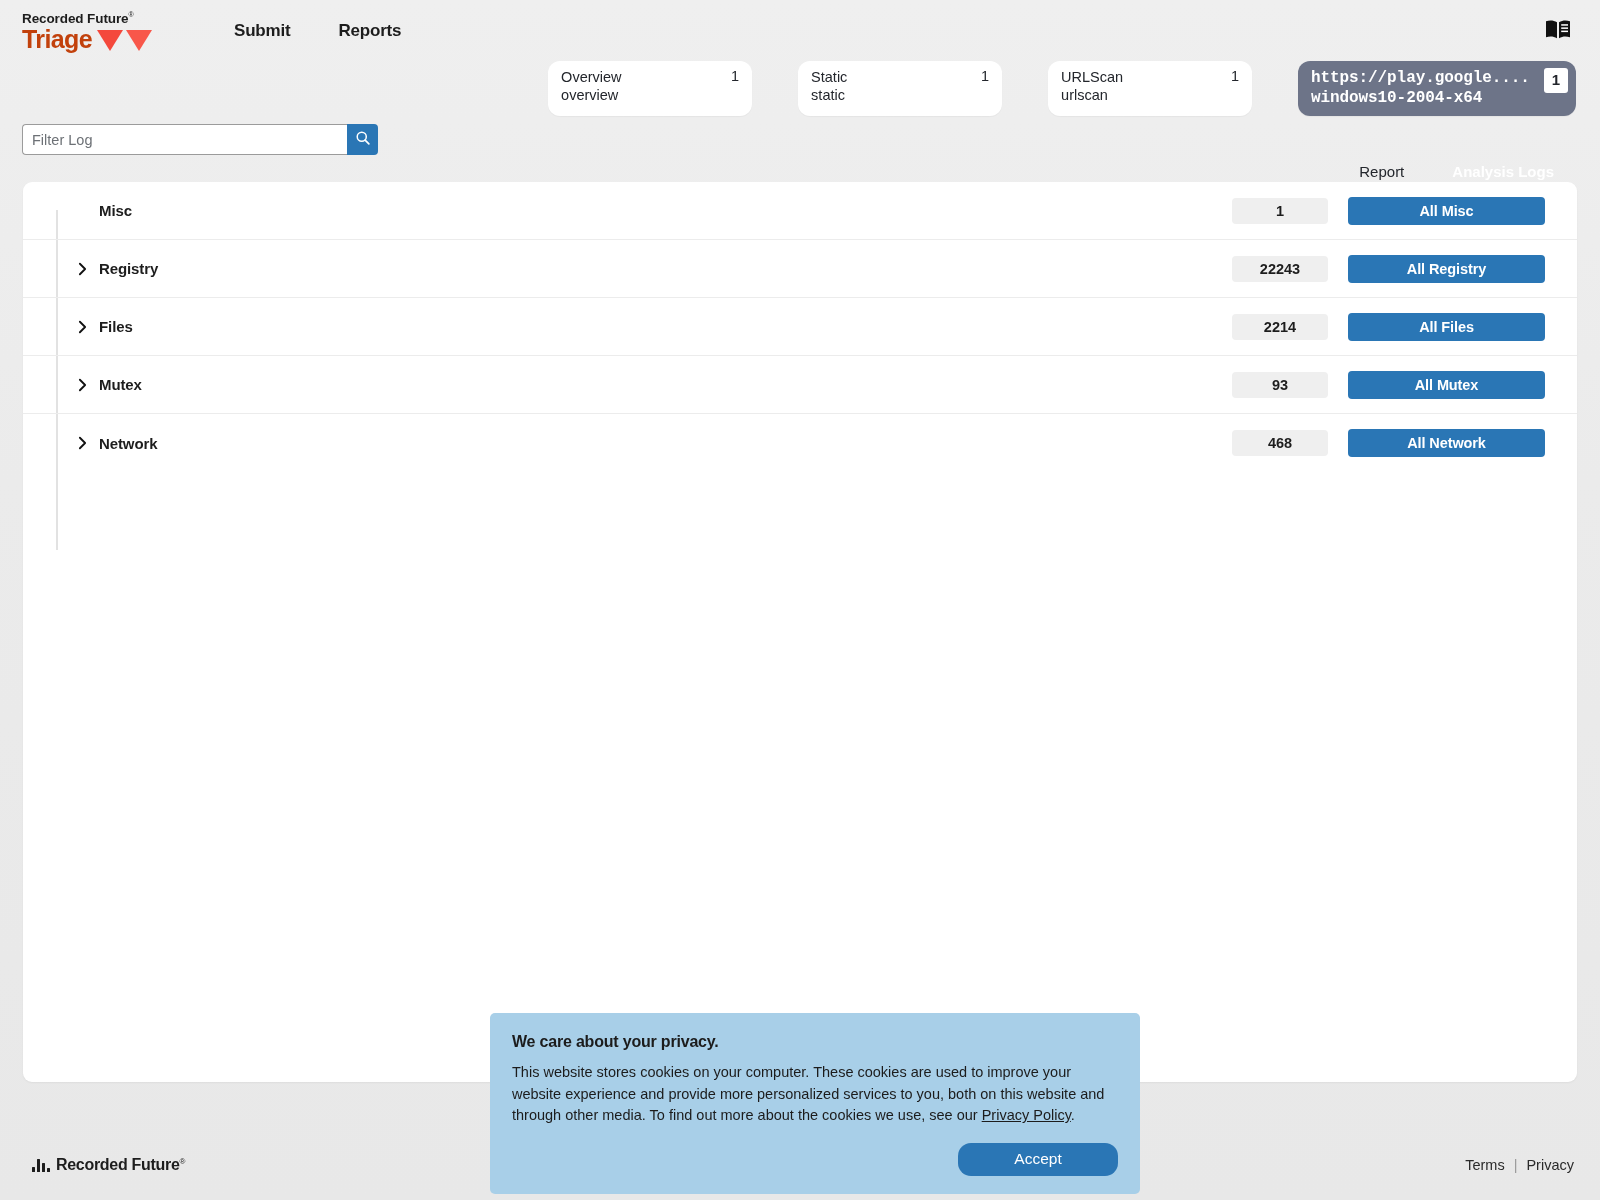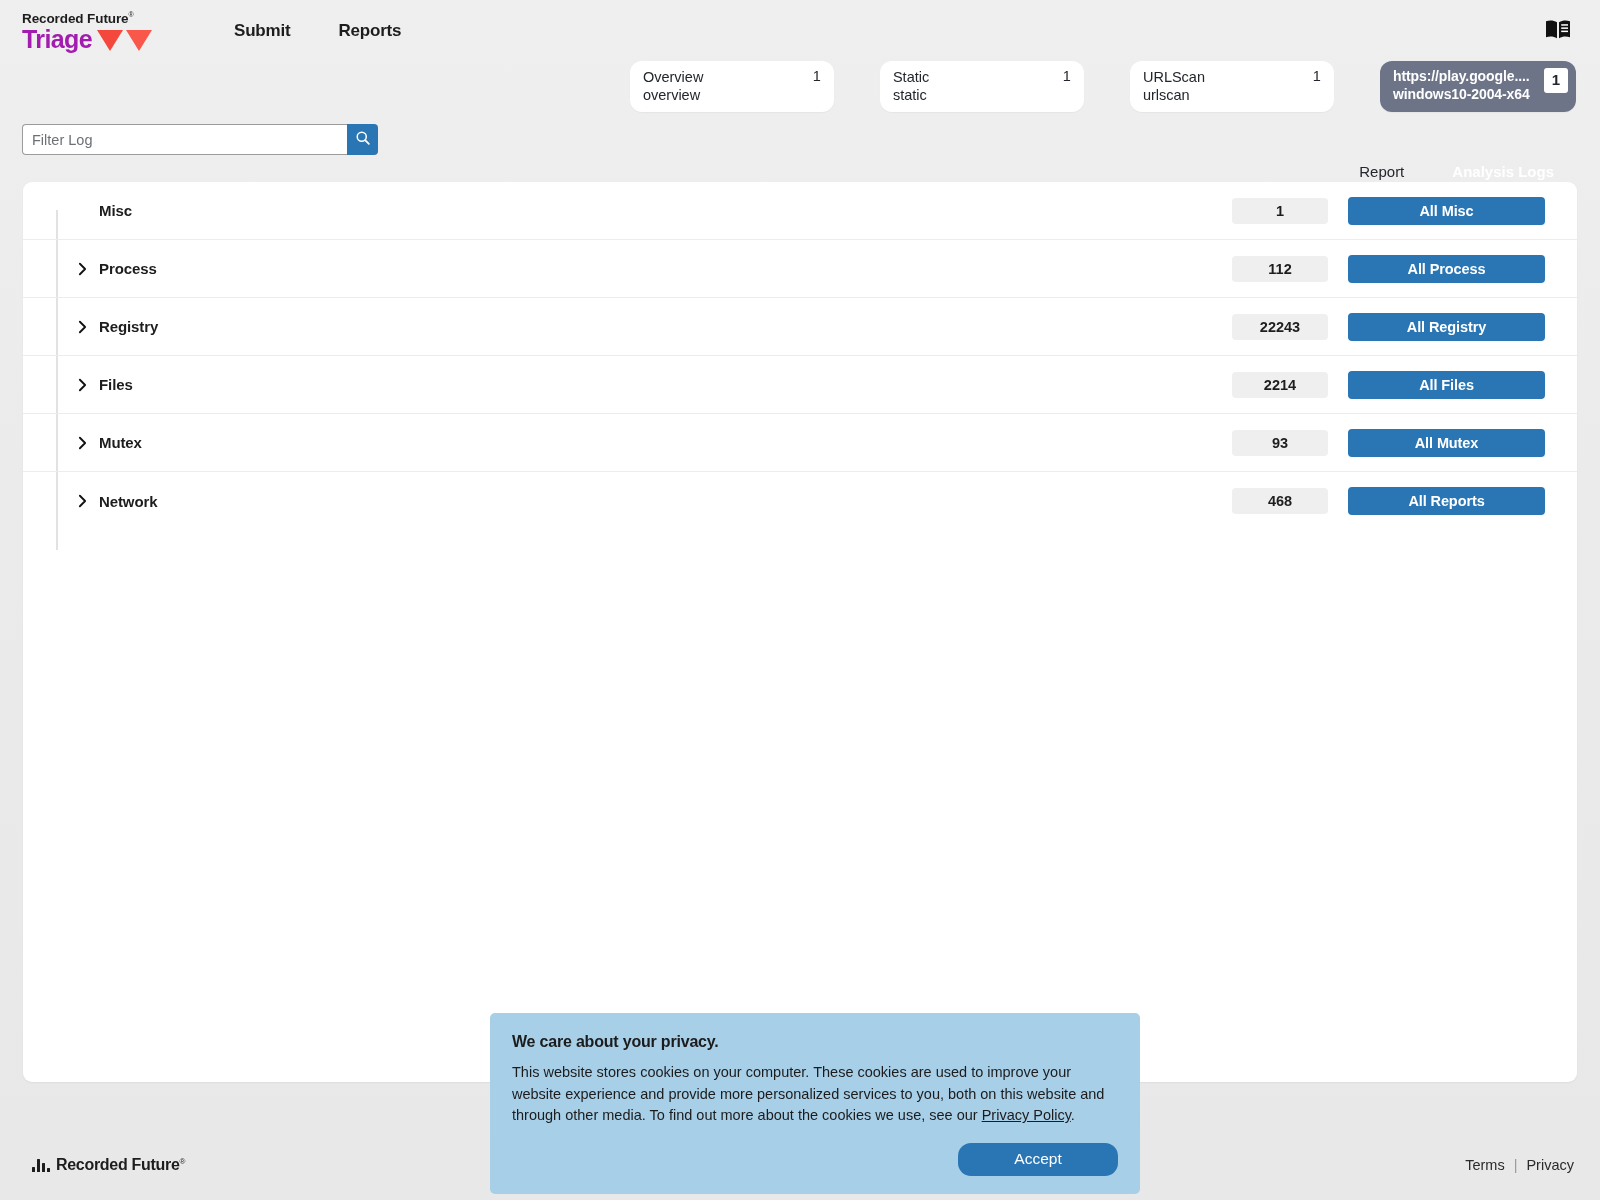--- a/index.html
+++ b/index.html
@@ -36,21 +36,21 @@
   }
   .brand-top sup { font-size: 7px; vertical-align: super; font-weight: 400; }
   .brand-bottom {
     display: flex;
     align-items: center;
     gap: 2px;
   }
   .brand-triage {
     font-size: 25px;
     font-weight: 700;
-    color: #a21caf;
+    color: #c2410c;
     letter-spacing: -0.6px;
     line-height: 1;
   }
   .tri-wrap { display: flex; gap: 3px; margin-left: 3px; margin-top: 2px; }
   .tri {
     width: 0; height: 0;
     border-left: 13px solid transparent;
     border-right: 13px solid transparent;
     border-top: 21px solid #f4483c;
   }
@@ -110,22 +110,23 @@
 
   .tab.active {
     background: #6d7488;
     min-width: 0;
     padding: 7px 8px 8px 13px;
   }
   .tab.active .tab-title,
   .tab.active .tab-sub {
     color: #ffffff;
     font-weight: 700;
-    font-size: 14px;
+    font-size: 16px;
     letter-spacing: -0.1px;
+    font-family: Liberation Mono, monospace;
   }
   .tab.active .badge {
     background: #ffffff;
     color: #23262c;
     font-weight: 700;
     font-size: 15px;
     border-radius: 3px;
     padding: 4px 8px;
     margin-left: 14px;
     line-height: 1.1;
@@ -451,78 +452,67 @@
         <svg viewBox="0 0 12 16" width="11" height="14">
             <path d="M3 2 L9 8 L3 14" fill="none" stroke="#111" stroke-width="2.1" stroke-linecap="round" stroke-linejoin="round"></path>
           </svg>
       </span>
       <span class="row-label">Misc</span>
       <span class="spacer"></span>
       <span class="count-pill">1</span>
       <button class="all-btn">All Misc</button>
     </div>
 
+
     <div class="row">
       <span class="chev">
         <svg viewBox="0 0 12 16" width="11" height="14">
             <path d="M3 2 L9 8 L3 14" fill="none" stroke="#111" stroke-width="2.1" stroke-linecap="round" stroke-linejoin="round"></path>
           </svg>
       </span>
-      <span class="row-label">Process</span>
+      <span class="row-label">Registry</span>
       <span class="spacer"></span>
-      <span class="count-pill">112</span>
-      <button class="all-btn">All Process</button>
+      <span class="count-pill">22243</span>
+      <button class="all-btn">All Registry</button>
     </div>
 
     <div class="row">
       <span class="chev">
         <svg viewBox="0 0 12 16" width="11" height="14">
             <path d="M3 2 L9 8 L3 14" fill="none" stroke="#111" stroke-width="2.1" stroke-linecap="round" stroke-linejoin="round"></path>
           </svg>
       </span>
-      <span class="row-label">Registry</span>
+      <span class="row-label">Files</span>
       <span class="spacer"></span>
-      <span class="count-pill">22243</span>
-      <button class="all-btn">All Registry</button>
+      <span class="count-pill">2214</span>
+      <button class="all-btn">All Files</button>
     </div>
 
     <div class="row">
       <span class="chev">
         <svg viewBox="0 0 12 16" width="11" height="14">
             <path d="M3 2 L9 8 L3 14" fill="none" stroke="#111" stroke-width="2.1" stroke-linecap="round" stroke-linejoin="round"></path>
           </svg>
       </span>
-      <span class="row-label">Files</span>
+      <span class="row-label">Mutex</span>
       <span class="spacer"></span>
-      <span class="count-pill">2214</span>
-      <button class="all-btn">All Files</button>
+      <span class="count-pill">93</span>
+      <button class="all-btn">All Mutex</button>
     </div>
 
     <div class="row">
       <span class="chev">
         <svg viewBox="0 0 12 16" width="11" height="14">
             <path d="M3 2 L9 8 L3 14" fill="none" stroke="#111" stroke-width="2.1" stroke-linecap="round" stroke-linejoin="round"></path>
           </svg>
       </span>
-      <span class="row-label">Mutex</span>
-      <span class="spacer"></span>
-      <span class="count-pill">93</span>
-      <button class="all-btn">All Mutex</button>
-    </div>
-
-    <div class="row">
-      <span class="chev">
-        <svg viewBox="0 0 12 16" width="11" height="14">
-            <path d="M3 2 L9 8 L3 14" fill="none" stroke="#111" stroke-width="2.1" stroke-linecap="round" stroke-linejoin="round"></path>
-          </svg>
-      </span>
       <span class="row-label">Network</span>
       <span class="spacer"></span>
       <span class="count-pill">468</span>
-      <button class="all-btn">All Reports</button>
+      <button class="all-btn">All Network</button>
     </div>
   </div>
 </div>
 
 <div class="cookie">
   <div class="cookie-title">We care about your privacy.</div>
   <div class="cookie-body"><span>This website stores cookies on your computer. These cookies are used to improve your website experience and provide more personalized services to you, both on this website and through other media. To find out more about the cookies we use, see our </span><a href="#">Privacy Policy</a><span>.</span></div>
   <div class="cookie-actions">
     <button class="accept-btn">Accept</button>
   </div>

